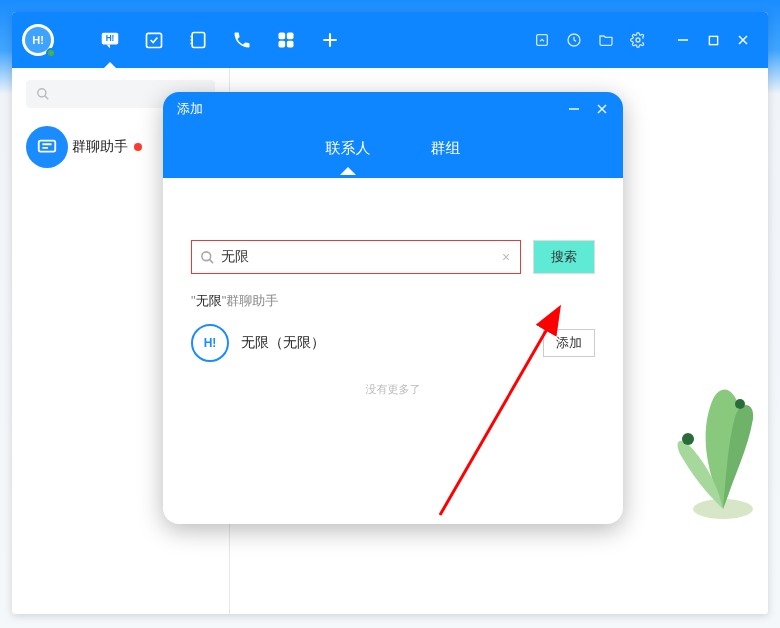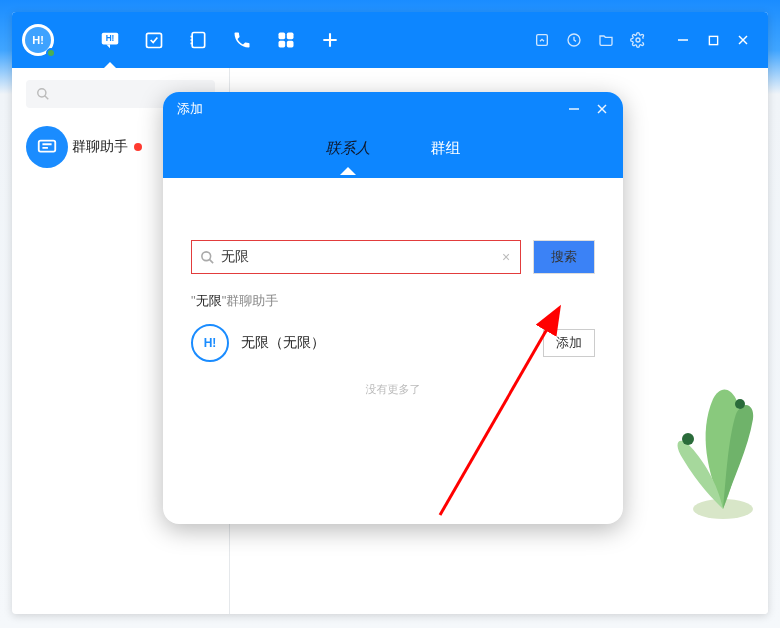--- a/index.html
+++ b/index.html
@@ -120,42 +120,42 @@
   }
   .modal-title-row {
     height: 34px; display: flex; align-items: center; padding: 0 8px 0 14px;
     font-size: 13px;
   }
   .modal-controls { margin-left: auto; display: flex; gap: 2px; }
   .mc { width: 26px; height: 26px; display: flex; align-items: center; justify-content: center; cursor: pointer; color: #eaf4ff; }
 
   .modal-tabs { flex: 1; display: flex; justify-content: center; gap: 52px; align-items: center; position: relative; }
   .modal-tab { font-size: 15px; cursor: pointer; padding: 8px 4px 16px; position: relative; color: #ffffff; }
-  .modal-tab.active { color: #0f172a; font-weight: 500; font-style: italic; }
+  .modal-tab.active { color: #ffffff; font-weight: 500; }
   .modal-tab.active::after {
     content: ""; position: absolute; bottom: -1px; left: 50%; transform: translateX(-50%);
     width: 0; height: 0; border-left: 8px solid transparent; border-right: 8px solid transparent;
     border-bottom: 8px solid #fff;
   }
 
   .modal-body { flex: 1; padding: 22px 28px; margin-top: 40px; }
   .search-row { display: flex; gap: 12px; align-items: center; }
   .search-input-wrap {
     flex: 1; border: 1px solid #e23c3c; height: 34px; display: flex; align-items: center;
     padding: 0 6px 0 8px; gap: 6px;
   }
   .search-input-wrap input {
     flex: 1; border: none; outline: none; font-size: 14px; color: #333;
   }
   .clear-x {
     width: 16px; height: 16px; color: #bbb; cursor: pointer;
     display: flex; align-items: center; justify-content: center; font-size: 14px;
   }
   .search-btn {
-    border: 1px solid #ddd; background: #3b82f6; height: 34px; width: 62px;
+    border: 1px solid #ddd; background: #5eead4; height: 34px; width: 62px;
     font-size: 13px; color: #333; cursor: pointer;
   }
 
   .hint-row { font-size: 13px; color: #888; margin-top: 18px; }
   .hint-row .q { color: #222; }
 
   .result-row {
     display: flex; align-items: center; gap: 12px; margin-top: 14px;
   }
   .result-avatar {

